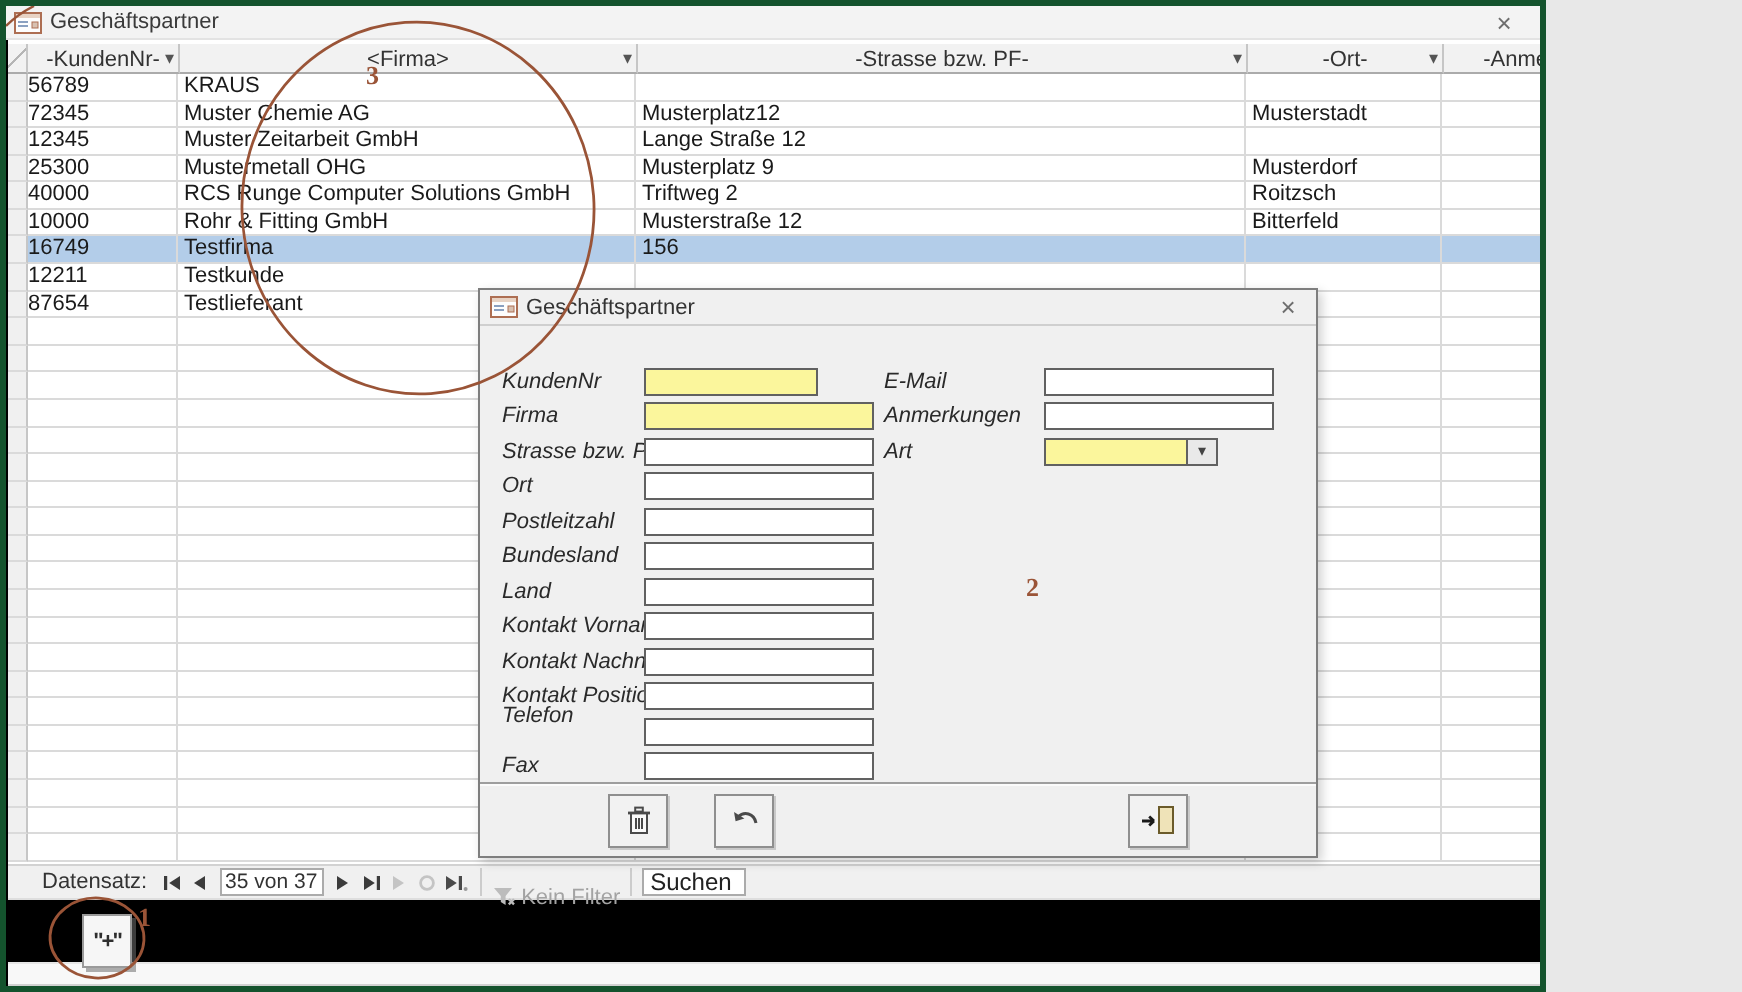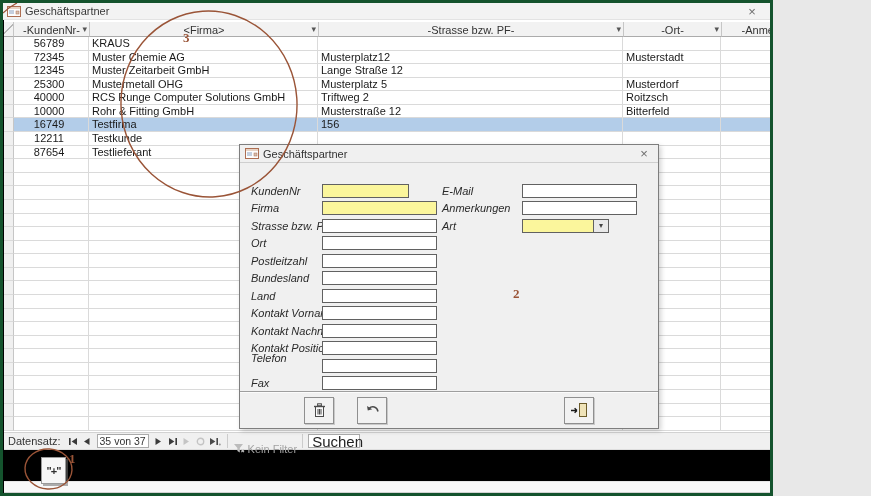--- a/index.html
+++ b/index.html
@@ -53,21 +53,21 @@
   .rows{
     position:absolute; left:0; top:17px; width:100%; height:395px; overflow:hidden;
   }
   .row{ display:flex; height:13.59px; }
   .cell{
     border-right:1px solid #dadada; border-bottom:1px solid #dadada;
     overflow:hidden; white-space:nowrap; line-height:12.5px; padding-left:3px;
     background:#fff;
   }
   .cell.sel{ width:10px; background:#f0f0f0; border-right:1px solid #c6c6c6; padding:0; }
-  .cell.c0{ width:75px; text-align:center; padding-right:4px; padding-left:0; }
+  .cell.c0{ width:75px; text-align:left; padding-right:4px; padding-left:0; }
   .cell.c1{ width:229px; }
   .cell.c2{ width:305px; }
   .cell.c3{ width:98px; }
   .cell.c4{ width:116px; }
   .cell.fill{ flex:1; border-right:none; }
   .row.selected .cell{ background:var(--sel,#b3cde9); }
   .row.selected .cell.sel{ background:#f0f0f0; }
 
   
   .vscroll{
@@ -84,37 +84,37 @@
   .sbtn.down{ bottom:1px; }
   .sthumb{
     position:absolute; left:1px; right:1px; top:174px; height:172px;
     background:#e9e9e9; border:1px solid #b4b4b4; border-radius:2px;
   }
 
   
   .navbar{
     position:absolute; left:1px; top:429px; width:861px; height:18px;
     background:#f0f0f0; border-top:1px solid #d2d2d2; border-bottom:1px solid #dedede;
-    display:flex; align-items:center; padding-left:4px; color:#333;
+    display:flex; align-items:center; padding-left:17px; color:#333;
   }
   .navbar .nlabel{ margin-right:5px; }
   .navbtn{
     width:14px; height:14px; display:flex; align-items:center; justify-content:center;
   }
   .navbtn svg{ display:block; }
   .recbox{
     width:52px; height:14px; background:#fff; border:1px solid #ababab;
     font-size:10.5px; display:flex; align-items:center; justify-content:center;
     margin:0 3px;
   }
   .nsep{ width:0; height:14px; border-left:1px solid #cccccc; margin:0 5px; }
   .filtergrp{ display:flex; align-items:center; gap:3px; color:#a3a3a3;margin-top:15px; }
   .searchbox{
     width:52px; height:14px; background:#fff; border:1px solid #ababab;
-    font-size:15px; padding-left:3px; display:flex; align-items:center; color:#222;
+    font-size:12px; padding-left:3px; display:flex; align-items:center; color:#222;
   }
 
   
   .fstrip1{ position:absolute; left:1px; top:478px; width:869px; height:11px; background:#f8f8f8; border-top:1px solid #e6e6e6; }
   .fstrip2{ position:absolute; left:1px; top:489px; width:869px; height:6px; background:#e6e6e6; border-top:1px solid #d2d2d2; }
   .addbtn{
     position:absolute; left:38px; top:454px; width:25px; height:27px;
     background:#f6f6f6; border:1px solid #9a9a9a;
     box-shadow:2px 2px 0 rgba(110,110,110,.55);
     display:flex; align-items:center; justify-content:center;
@@ -234,21 +234,21 @@
           <div class="cell c1">Muster Zeitarbeit GmbH</div>
           <div class="cell c2">Lange Straße 12</div>
           <div class="cell c3"></div>
           <div class="cell c4"></div>
           <div class="cell fill"></div>
         </div>
         <div class="row">
           <div class="cell sel"></div>
           <div class="cell c0">25300</div>
           <div class="cell c1">Mustermetall OHG</div>
-          <div class="cell c2">Musterplatz 5</div>
+          <div class="cell c2">Musterplatz 9</div>
           <div class="cell c3">Musterdorf</div>
           <div class="cell c4"></div>
           <div class="cell fill"></div>
         </div>
         <div class="row">
           <div class="cell sel"></div>
           <div class="cell c0">40000</div>
           <div class="cell c1">RCS Runge Computer Solutions GmbH</div>
           <div class="cell c2">Triftweg 2</div>
           <div class="cell c3">Roitzsch</div>

